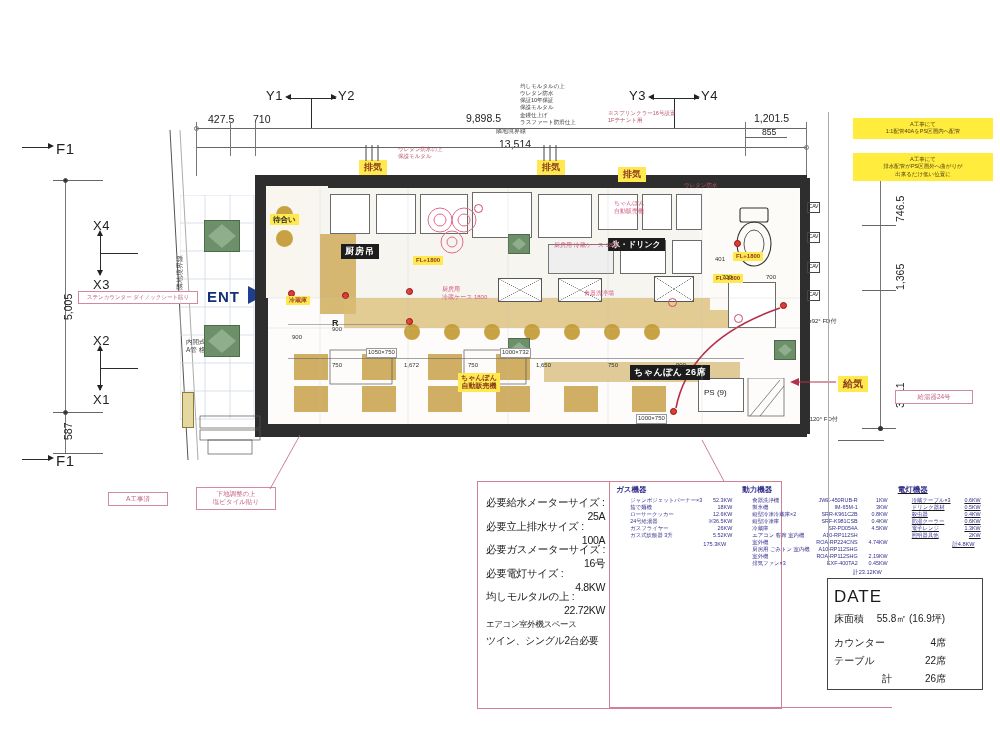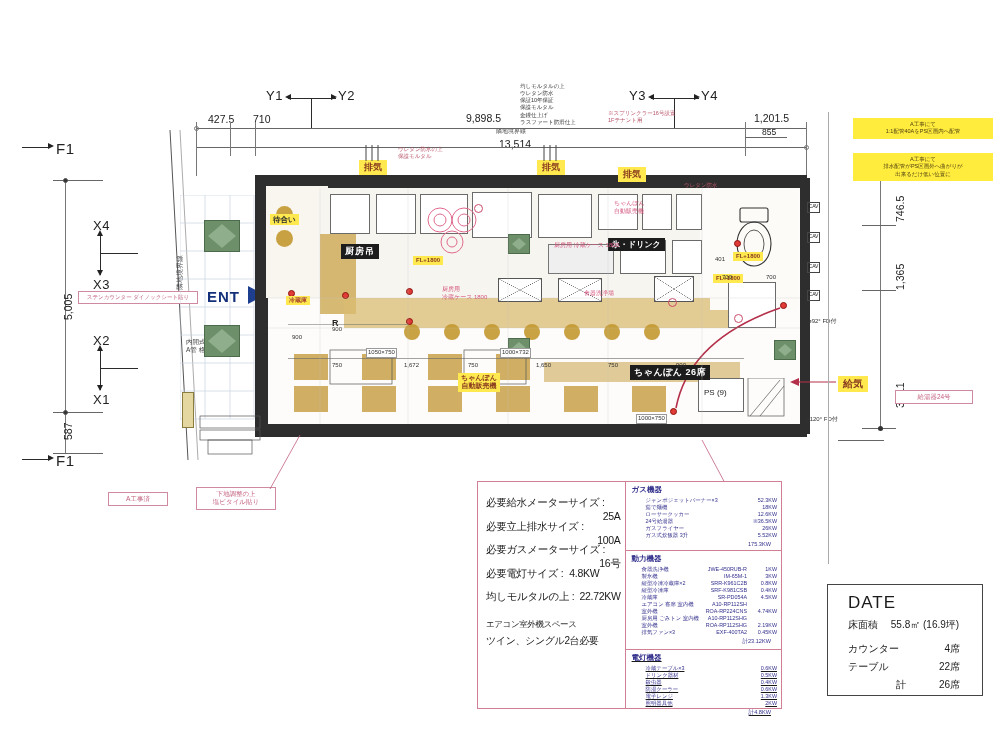--- a/index.html
+++ b/index.html
@@ -102,34 +102,34 @@
 
   
   #spec-panel {
     left: 477px; top: 481px; width: 305px; height: 228px;
     border: 1.3px solid #d07f95; background: #fff; display: flex;
   }
   #spec-left { width: 152px; padding: 14px 4px 4px 8px; border-right: 1.2px solid #d07f95; }
   #spec-left .row { font-size: 10.5px; margin-bottom: 9.5px; white-space: nowrap; letter-spacing:-.3px;}
   #spec-left .row .v { float: right; }
   #spec-left .note { font-size: 10px; margin-top: 2px; line-height: 1.5; letter-spacing:-.4px;}
-  #spec-right { flex: 1; display: flex; flex-direction: column; }
+  #spec-right { flex: 1; display: flex; flex-direction: row; }
   .eq-sect { border-bottom: 1px solid #d07f95; padding: 3px 4px 3px 6px; }
   .eq-sect:last-child { border-bottom: none; text-decoration: underline; }
   .eq-head { font-size: 7.5px; font-weight: bold; color: #33308c; margin-bottom: 2px; }
   .eq-row { font-size: 5.4px; line-height: 1.3; color: #33308c; display: flex; }
   .eq-row .nm { flex: 1; white-space: nowrap; }
   .eq-row .md { width: 48px; text-align: right; white-space: nowrap; }
   .eq-row .vl { width: 30px; text-align: right; white-space: nowrap; }
   .eq-tot { font-size: 5.6px; text-align: right; color: #33308c; margin-top: 2px; padding-right: 6px; }
 
   
   #date-panel {
     left: 827px; top: 578px; width: 156px; height: 112px;
-    border: 1.2px solid #444; background: #fff; padding: 8px 20px; margin-top: 6px;
+    border: 1.2px solid #444; background: #fff; padding: 8px 6px;
   }
   #date-panel .dt { font-size: 17px; letter-spacing: 1px; margin-bottom: 5px; }
   #date-panel .area { font-size: 10px; margin-bottom: 10px; }
   #date-panel .seat { font-size: 10px; margin-bottom: 4px; display: flex; }
   #date-panel .seat .lb { width: 66px; }
   #date-panel .seat .vl { width: 46px; text-align: right; }
 </style>
 </head>
 <body>
 

